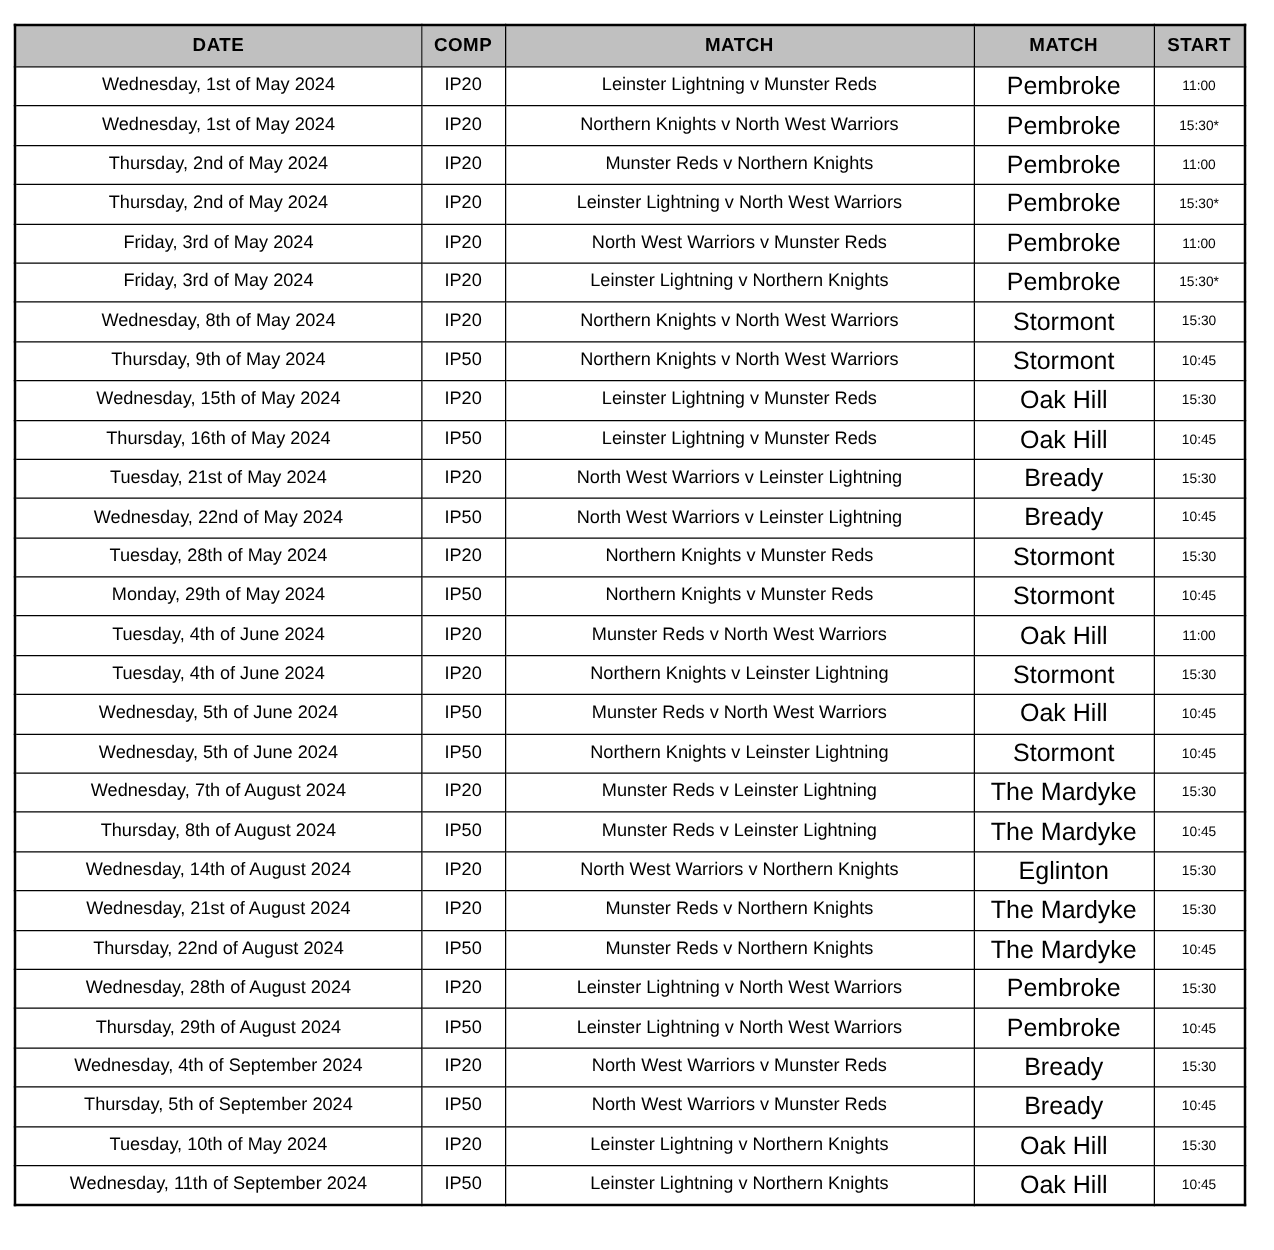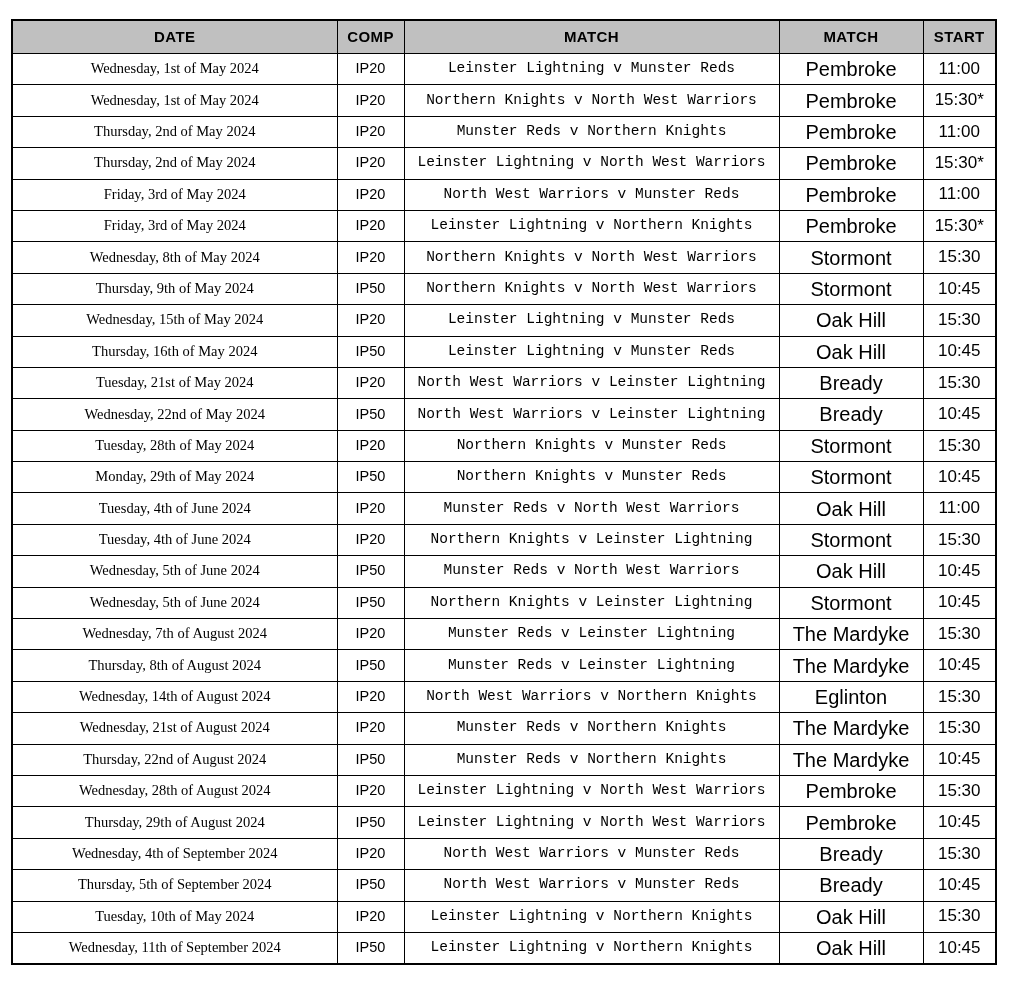--- a/index.html
+++ b/index.html
@@ -51,25 +51,25 @@
     height: 32px;
   }
 
   
   col.c-date  { width: 325px; }
   col.c-comp  { width: 67px; }
   col.c-match { width: 375px; }
   col.c-venue { width: 144px; }
   col.c-start { width: 73px; }
 
-  table.fixtures tbody td.date  { font-size: 14.5px; font-family: Liberation Serif, serif; }
+  table.fixtures tbody td.date  { font-size: 14.5px; }
   table.fixtures tbody td.comp  { font-size: 14.5px; }
-  table.fixtures tbody td.match { font-size: 14.5px; font-family: Liberation Mono, monospace; }
+  table.fixtures tbody td.match { font-size: 14.5px; }
   table.fixtures tbody td.venue { font-size: 20px; }
-  table.fixtures tbody td.start { font-size: 17px; }
+  table.fixtures tbody td.start { font-size: 11px; }
 </style>
 </head>
 <body>
 
 <div id="fixture-table-wrap">
   <table class="fixtures">
     <colgroup>
       <col class="c-date">
       <col class="c-comp">
       <col class="c-match">

